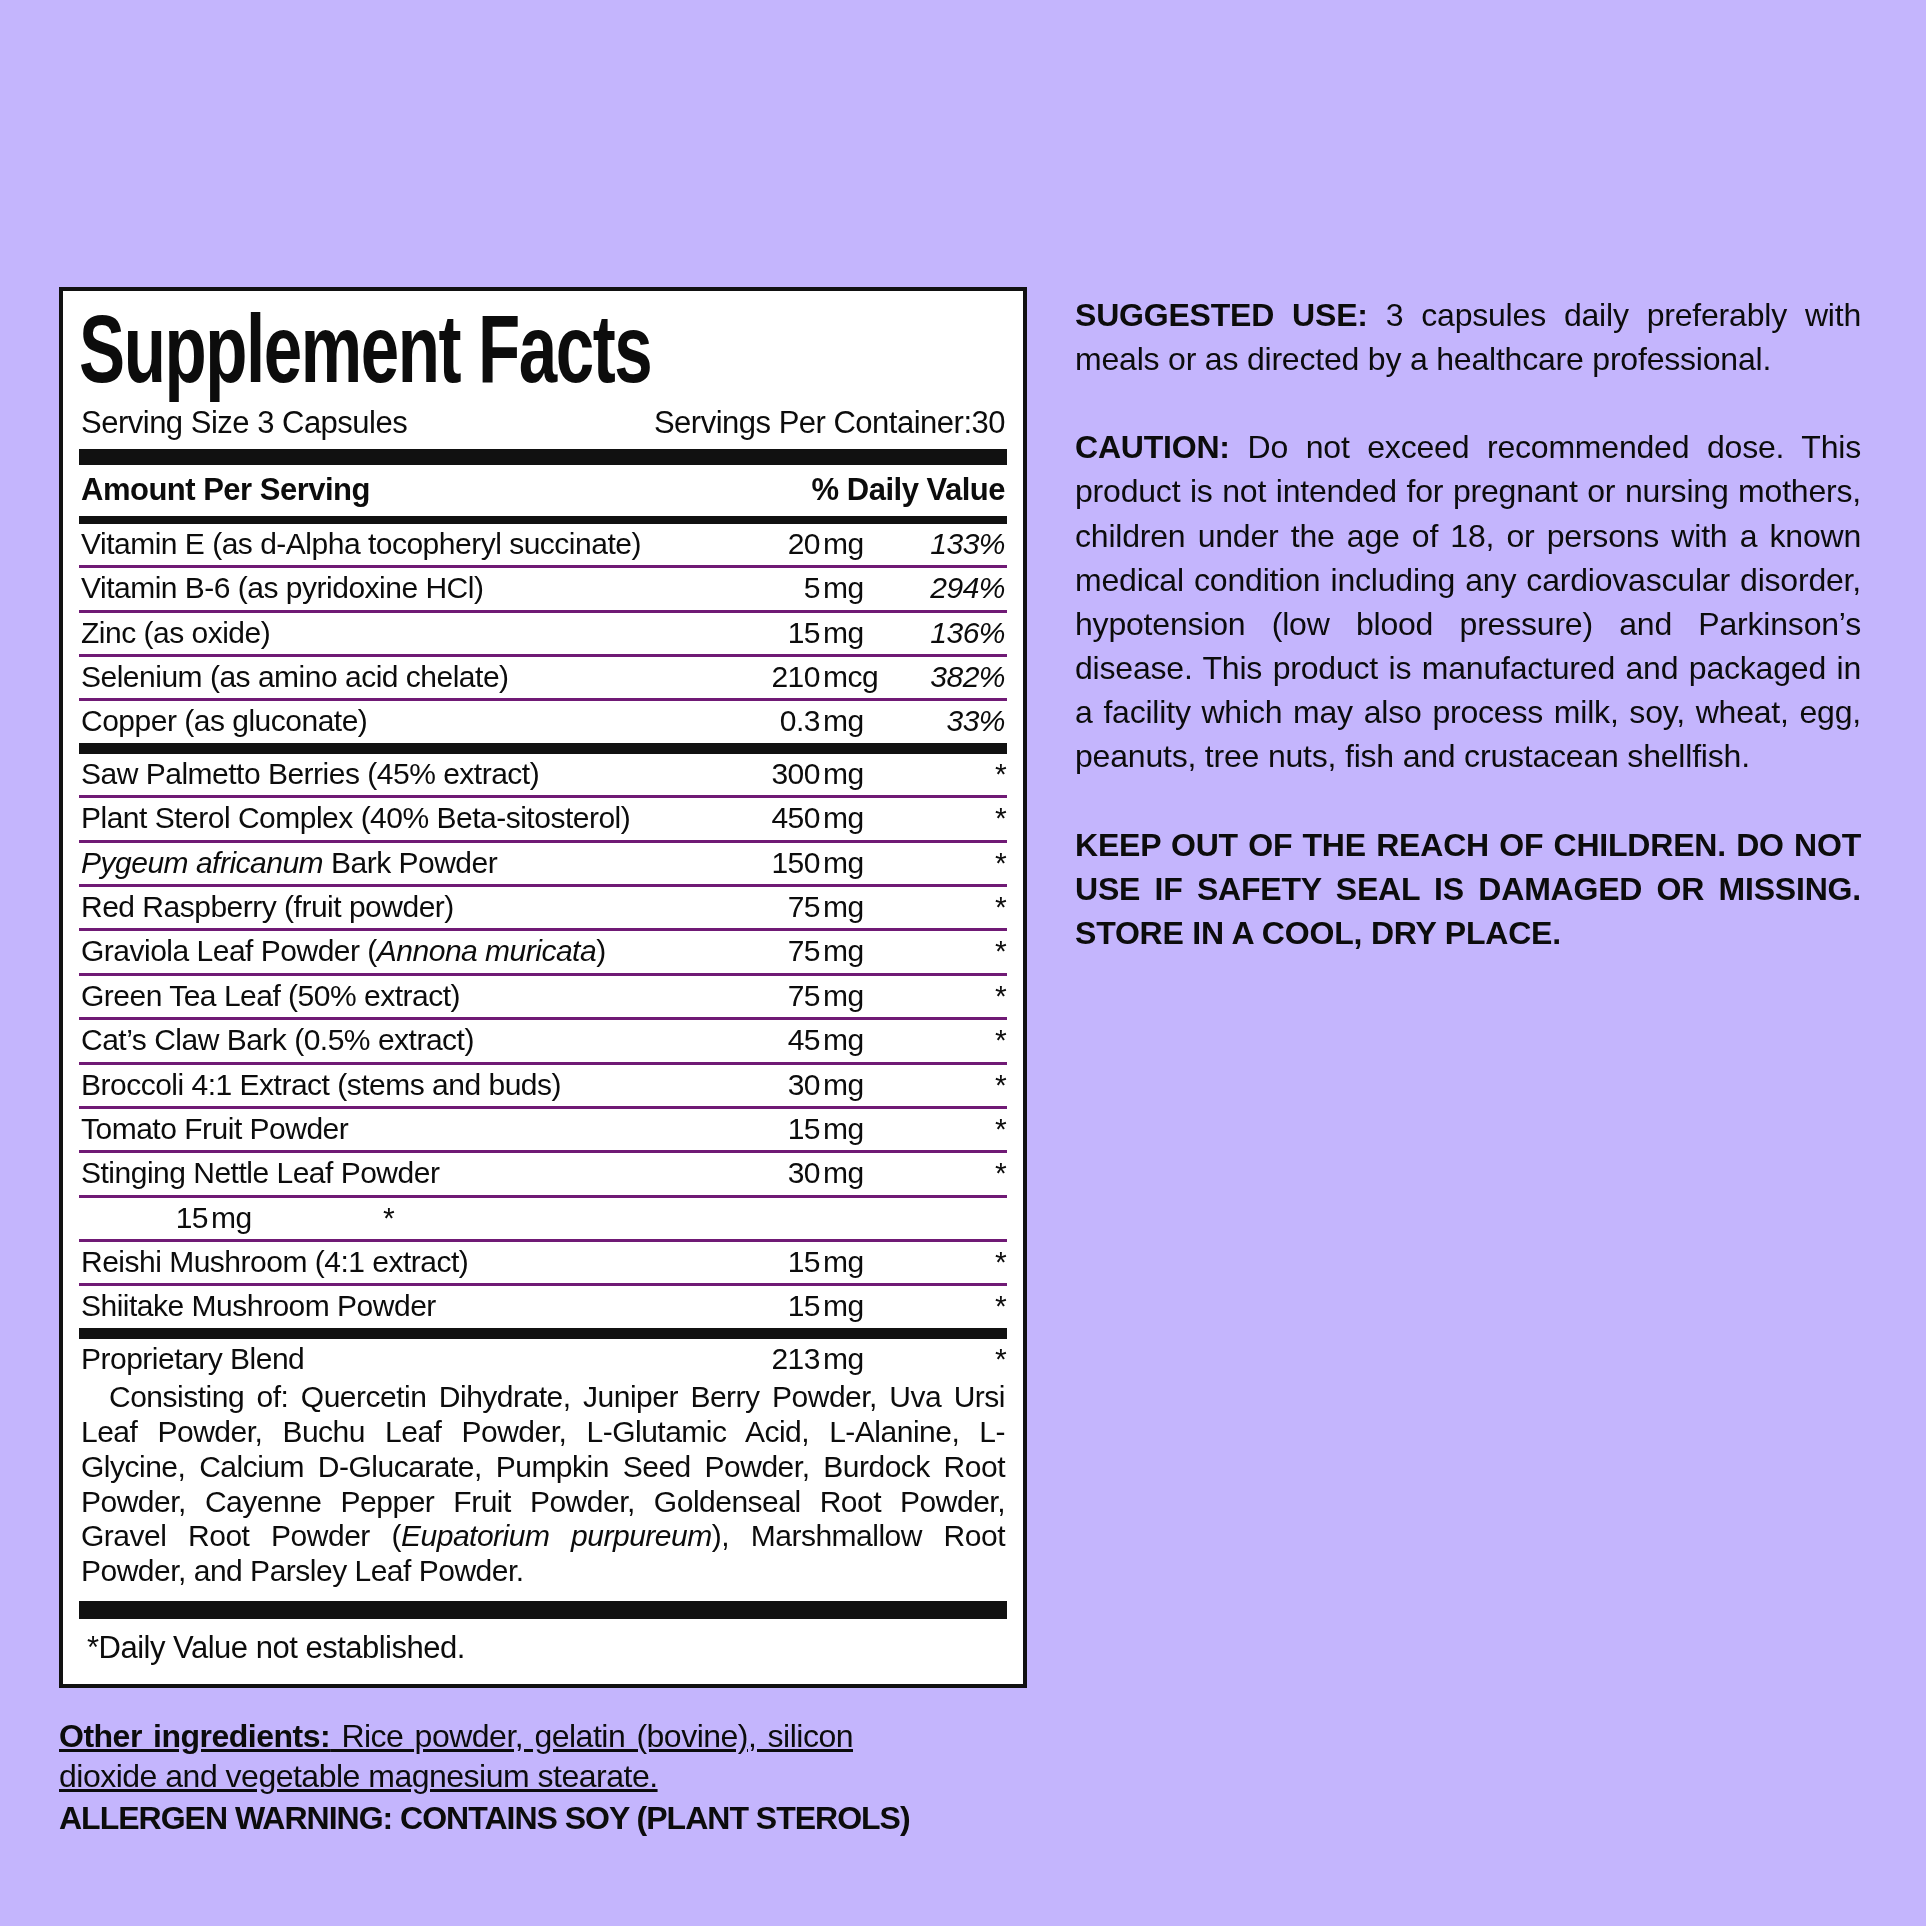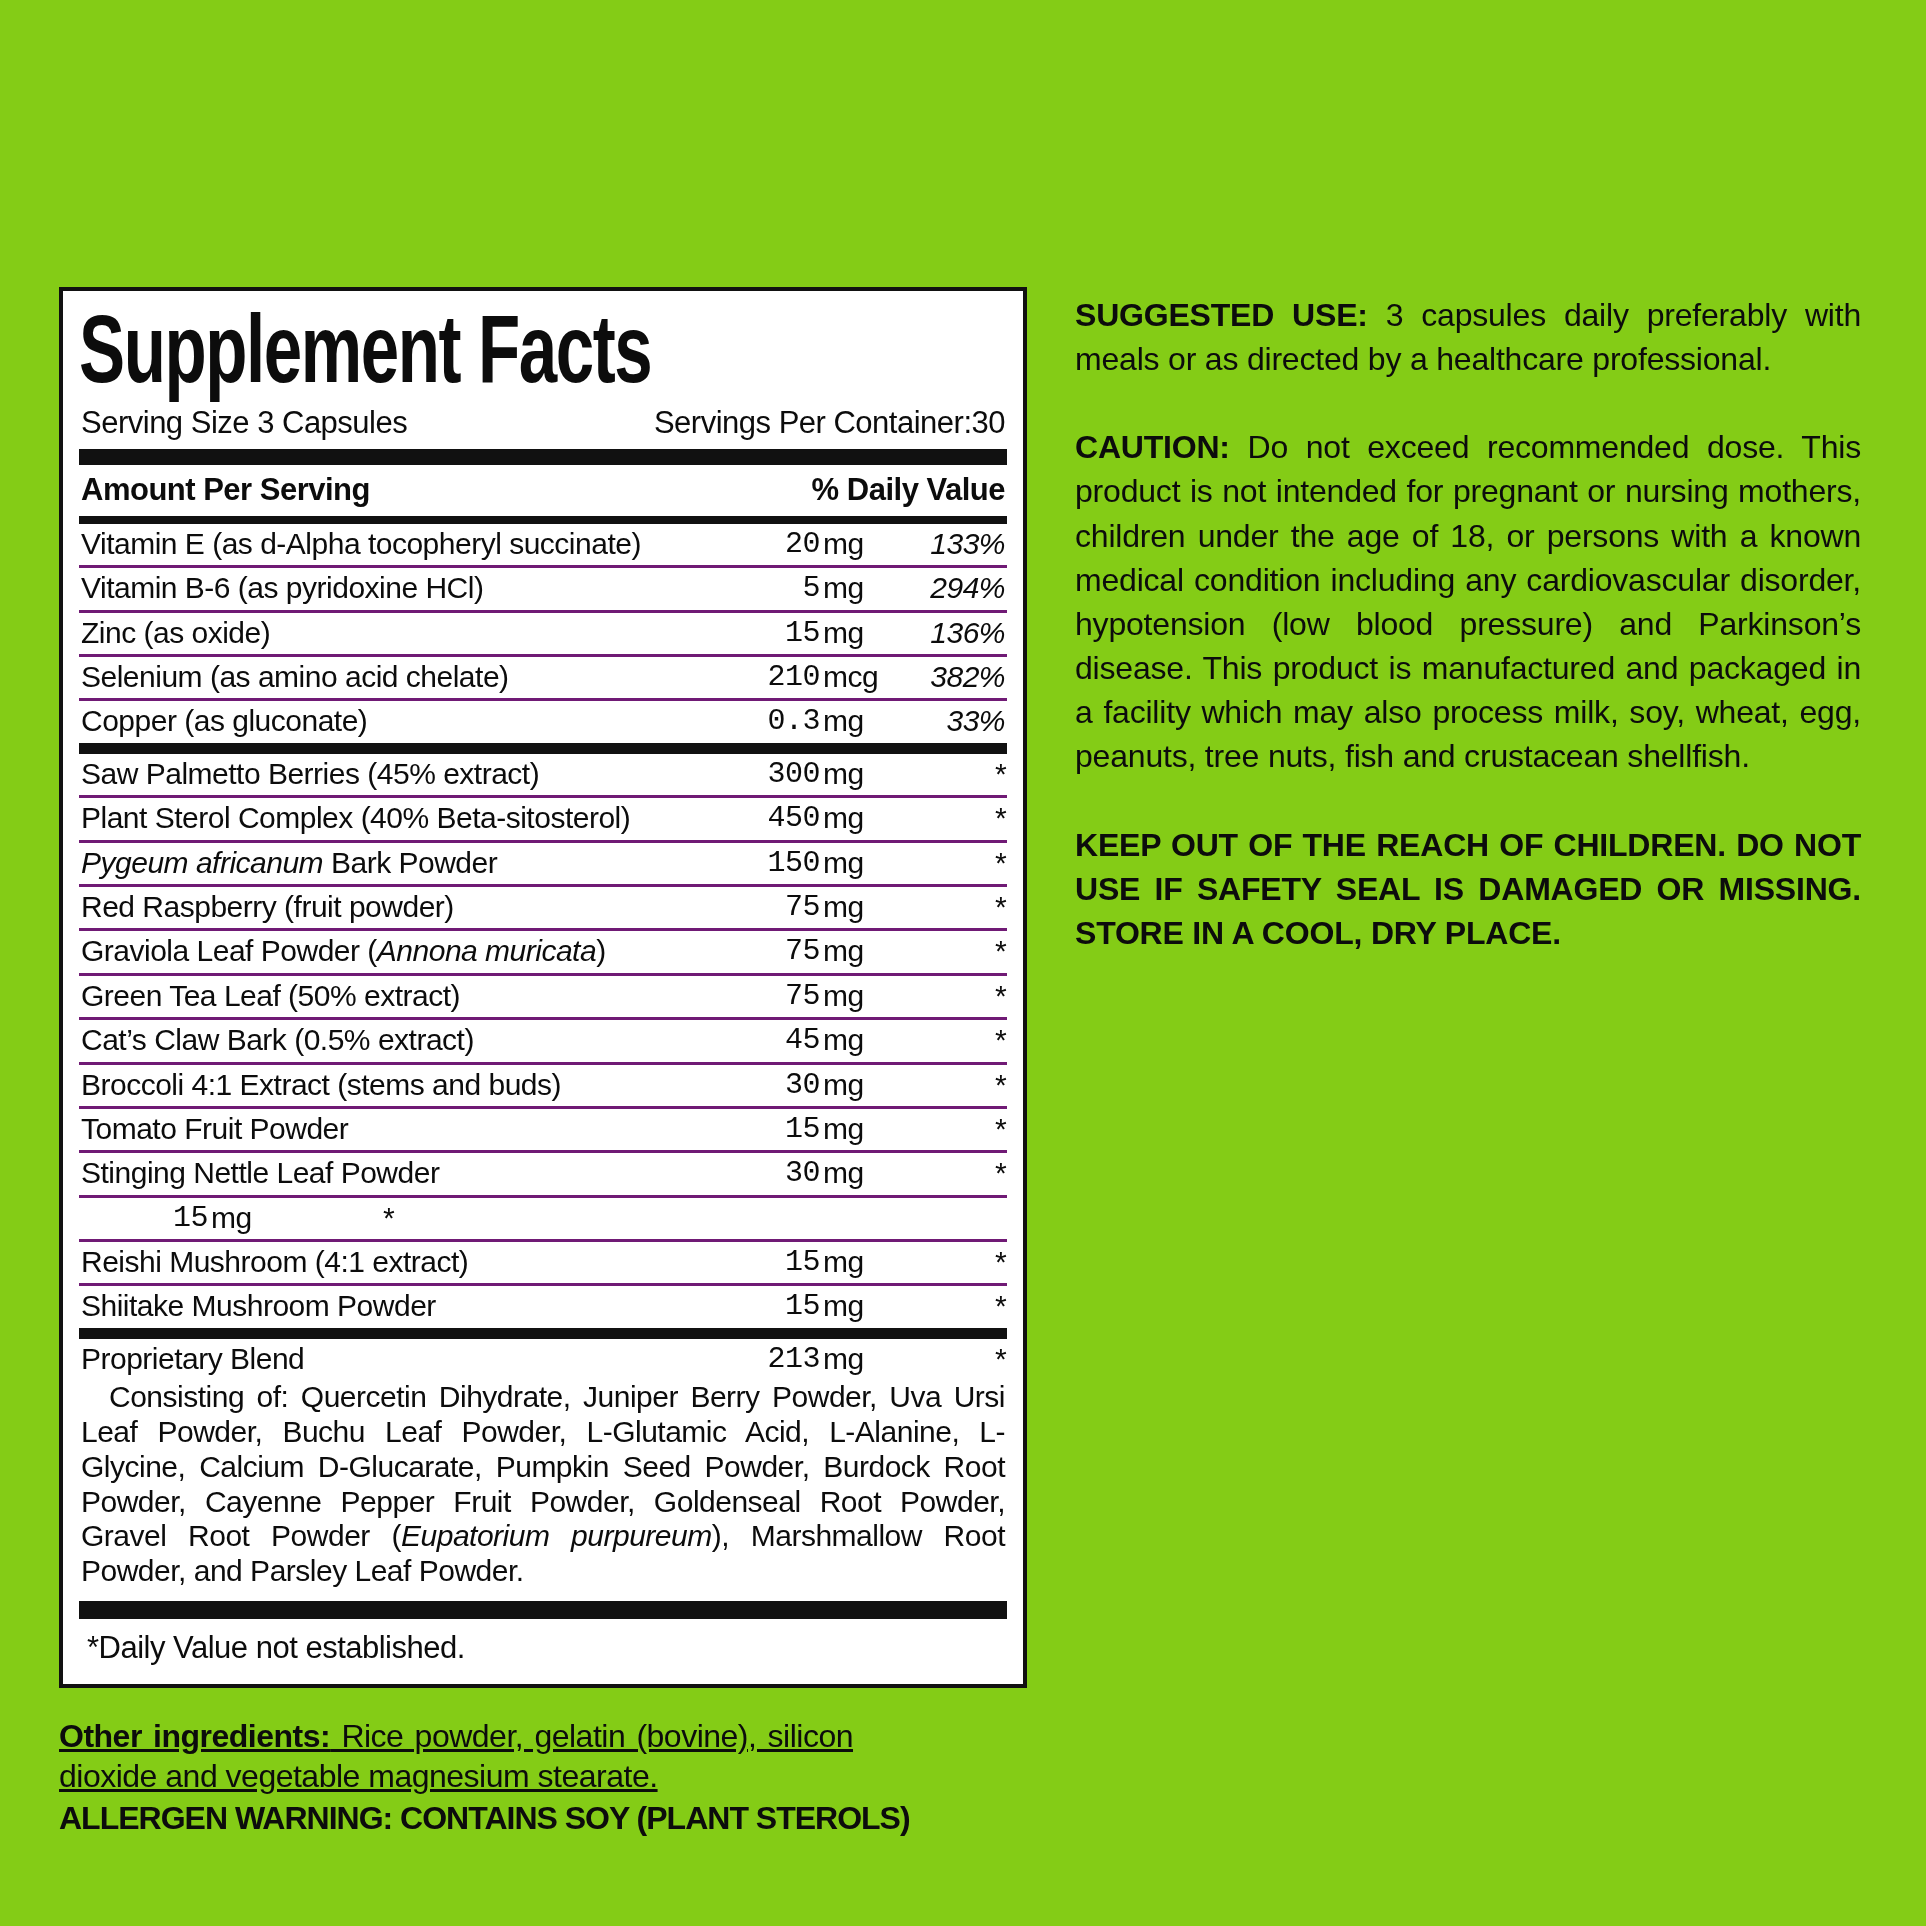--- a/index.html
+++ b/index.html
@@ -3,21 +3,21 @@
 <meta charset="utf-8">
 <style>
   * { box-sizing: border-box; margin: 0; padding: 0; }
   html, body { background: #ffffff; }
   body {
     width: 1927px; height: 1927px;
     position: relative;
     font-family: "Liberation Sans", sans-serif;
     color: #0c0c0c;
   }
-  .page { position: absolute; inset: 0; background: #84cc16; }
+  .page { position: absolute; inset: 0; background: #c4b5fd; }
 
   
   .left-col { position: absolute; left: 59px; top: 287px; width: 968px; }
 
   .facts-box {
     border: 4px solid #111;
     padding: 8px 16px 10px 16px;
     background: #fff;
   }
   .facts-title {
@@ -42,21 +42,21 @@
 
   .row {
     display: flex; align-items: center;
     font-size: 30px; line-height: 1.08; letter-spacing: -0.5px;
     padding: 4px 2px 5px 2px;
   }
   .sep-thin  { border-top: 3px solid #701a75; }
   .sep-thick { border-top: 11px solid #111; }
   .ing { flex: 1; padding-right: 6px; }
   .amt { display: flex; justify-content: flex-end; width: 188px; }
-  .amt .num { text-align: right; font-family: Liberation Mono, monospace; }
+  .amt .num { text-align: right; }
   .amt .unit { width: 61px; text-align: left; padding-left: 3px; }
   .dv { width: 124px; text-align: right; font-style: italic; }
 
   .prop-desc {
     font-size: 30px; line-height: 1.16; letter-spacing: -0.5px;
     text-align: justify; text-indent: 28px;
     padding: 0 2px 8px 2px;
   }
   .footnote {
     font-size: 31px; letter-spacing: -0.5px;

